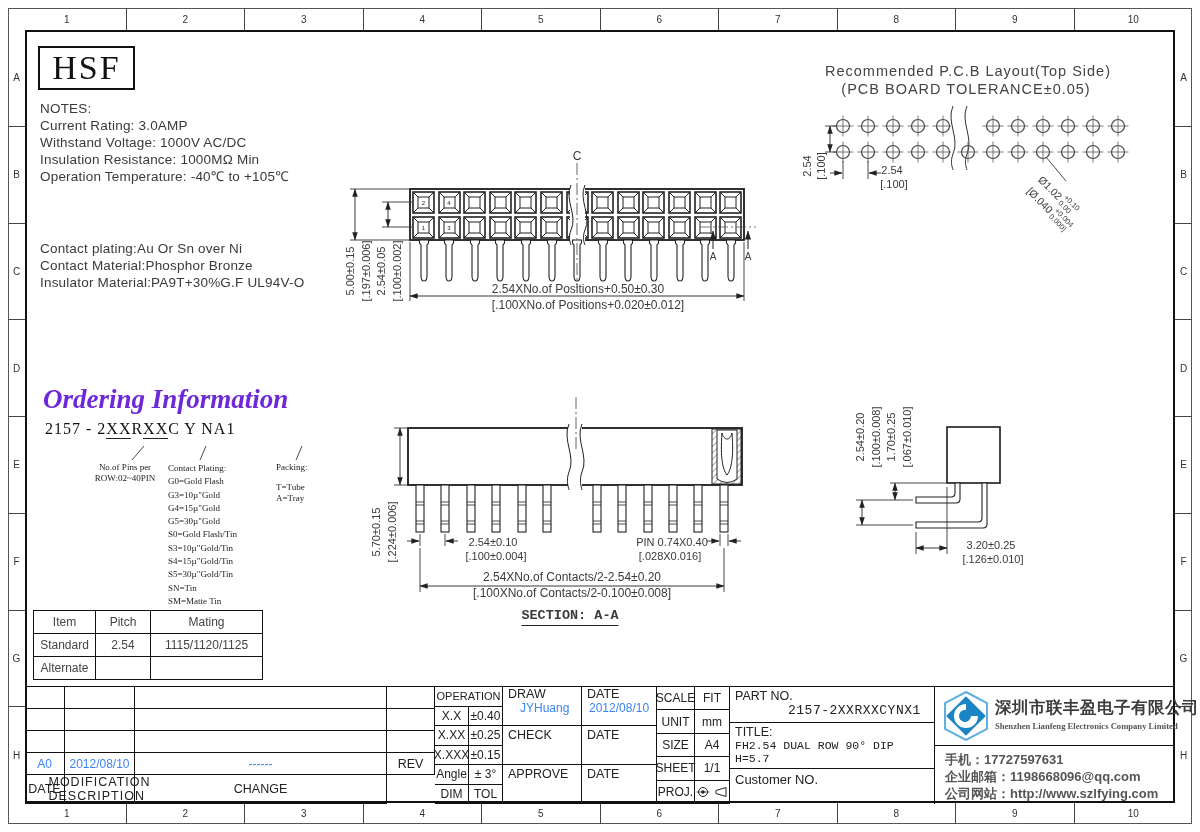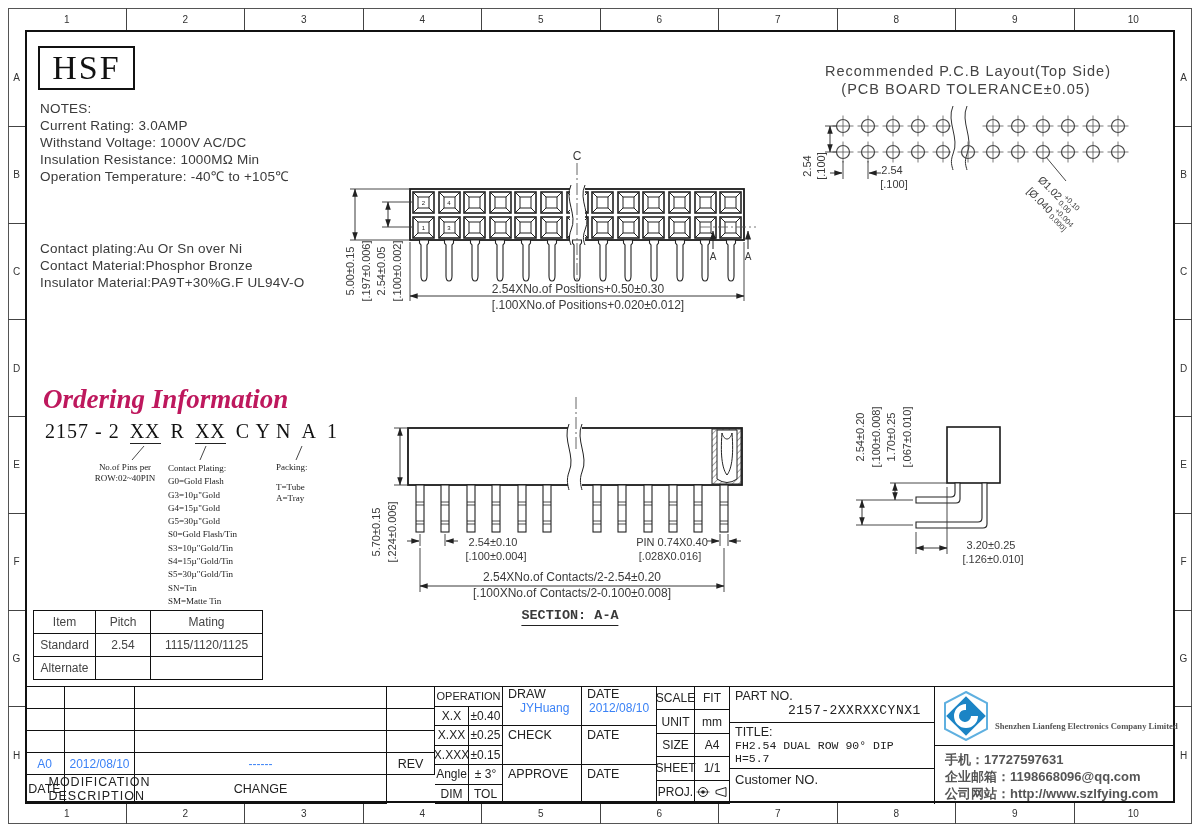--- a/index.html
+++ b/index.html
@@ -350,22 +350,22 @@
 
   <div class="t rot" style="left:884px;top:437px;line-height:15.5px;">
     <div>2.54±0.20</div>
     <div>[.100±0.008]</div>
     <div>1.70±0.25</div>
     <div>[.067±0.010]</div>
   </div>
   <div class="t tc" style="left:991px;top:545px;">3.20±0.25</div>
   <div class="t tc" style="left:993px;top:559px;">[.126±0.010]</div>
 
-  <div class="abs serif" style="left:43px;top:384px;font-size:27px;font-weight:bold;font-style:italic;color:#be185d;text-align:right;">Ordering Information</div>
-  <div class="abs serif" style="left:45px;top:420px;font-size:20px;color:#111;display:flex;gap:10px;letter-spacing:1px;">
+  <div class="abs serif" style="left:43px;top:384px;font-size:27px;font-weight:bold;font-style:italic;color:#6d28d9;text-align:right;">Ordering Information</div>
+  <div class="abs serif" style="left:45px;top:420px;font-size:16px;color:#111;display:flex;letter-spacing:1px;">
     <span>2157 - 2</span>
     <span class="u">XX</span>
     <span>R</span>
     <span class="u">XX</span>
     <span>C Y N</span>
     <span>A</span>
     <span>1</span>
   </div>
   <div class="abs serif" style="left:70px;top:462px;width:110px;font-size:9px;text-align:center;color:#222;line-height:11px;">
     <div>No.of Pins per</div>
@@ -491,20 +491,21 @@
       </div>
     </div>
 
     <div class="abs" style="left:910px;top:0;width:240px;height:117px;">
       <div class="abs" style="left:0;top:0;width:240px;height:59px;border-bottom:1px solid #111;box-sizing:border-box;">
         <svg class="abs" style="left:6px;top:4px;" width="50" height="50" viewBox="0 0 50 50">
           <polygon points="25,1 46,12 46,38 25,49 4,38 4,12" fill="none" stroke="#5fb0e0" stroke-width="2"></polygon>
           <rect x="11" y="11" width="28" height="28" transform="rotate(45 25 25)" fill="#1b84c5"></rect>
           <path d="M25,13 a12,12 0 1,0 12,12 l-7,0 a6,6 0 1,1 -5,-6 z" fill="#fff"></path>
         </svg>
+        <div class="abs" style="left:60px;top:10px;font-size:16.5px;font-weight:bold;color:#3c3c3c;letter-spacing:0.5px;white-space:nowrap;">深圳市联丰盈电子有限公司</div>
         <div class="abs serif" style="left:60px;top:34px;font-size:8.6px;font-weight:bold;color:#555;white-space:nowrap;">Shenzhen Lianfeng Electronics Company Limited</div>
       </div>
       <div class="abs" style="left:0;top:59px;width:240px;height:58px;font-weight:bold;color:#555;">
         <div class="abs" style="left:10px;top:5px;font-size:13px;">手机：17727597631</div>
         <div class="abs" style="left:10px;top:22px;font-size:13px;">企业邮箱：1198668096@qq.com</div>
         <div class="abs" style="left:10px;top:39px;font-size:13px;">公司网站：http://www.szlfying.com</div>
       </div>
     </div>
   </div>
 

